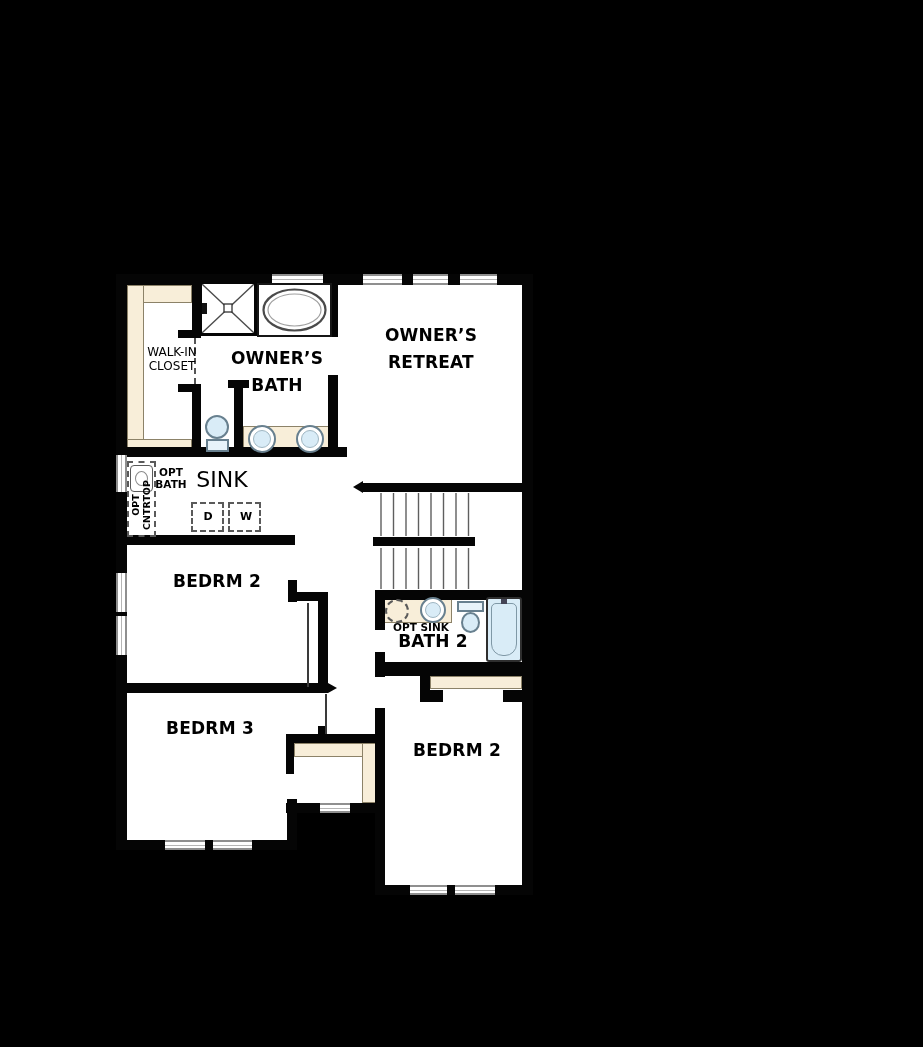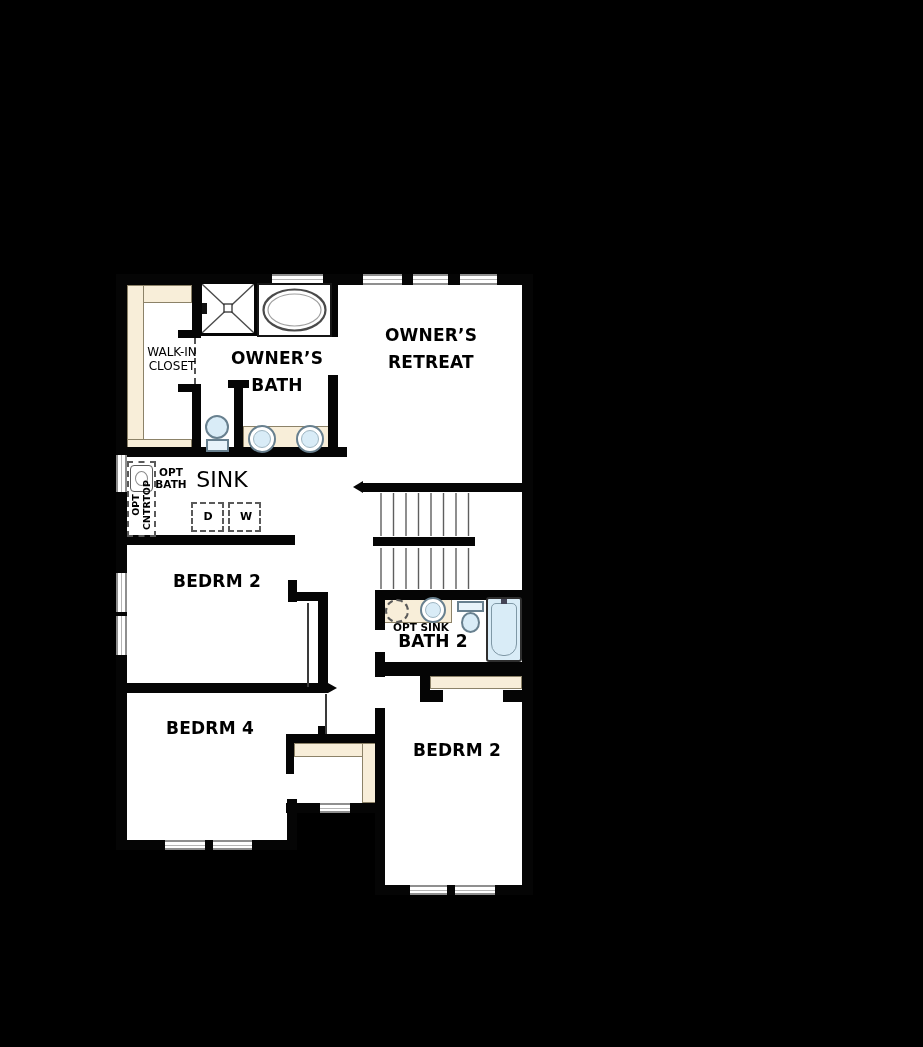--- a/index.html
+++ b/index.html
@@ -204,21 +204,21 @@
   <div class="lbl big" style="left:277px;top:372px">
     <span>OWNER’S</span><br>
     <span>BATH</span>
   </div>
   <div class="lbl big" style="left:431px;top:349px">
     <span>OWNER’S</span><br>
     <span>RETREAT</span>
   </div>
   <div class="lbl" style="left:222px;top:479px;font-size:22px">SINK</div>
   <div class="lbl big" style="left:217px;top:581px">BEDRM 2</div>
-  <div class="lbl big" style="left:210px;top:728px">BEDRM 4</div>
+  <div class="lbl big" style="left:210px;top:728px">BEDRM 3</div>
   <div class="lbl big" style="left:457px;top:750px">BEDRM 2</div>
   <div class="lbl big" style="left:433px;top:641px">BATH 2</div>
 
   <div class="lbl sm" style="left:171px;top:478px">
     <span>OPT</span><br>
     <span>BATH</span>
   </div>
   <div class="lbl sm rot" style="left:141px;top:505px;font-size:9.5px;line-height:11px">
     <span>OPT</span><br>
     <span>CNTRTOP</span>

